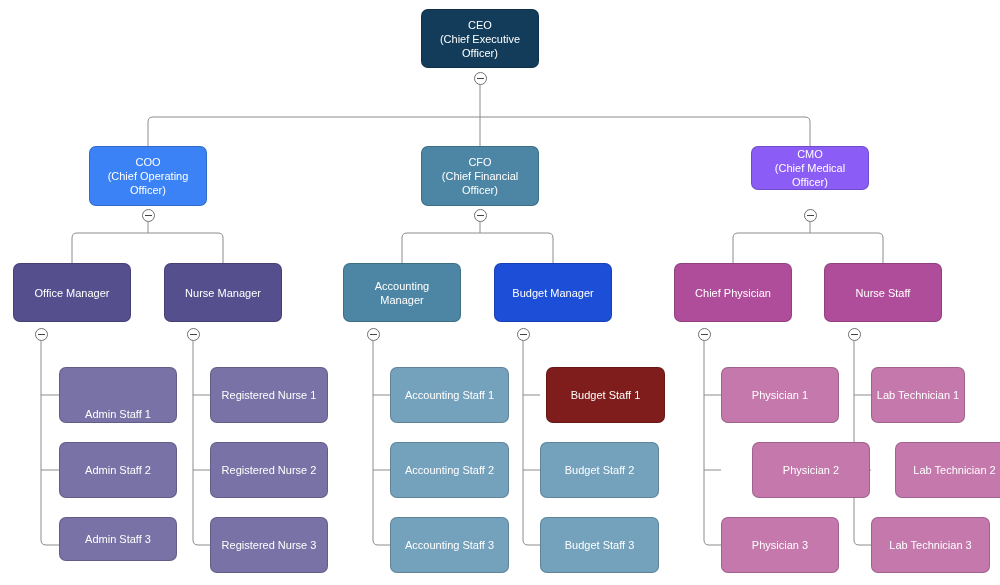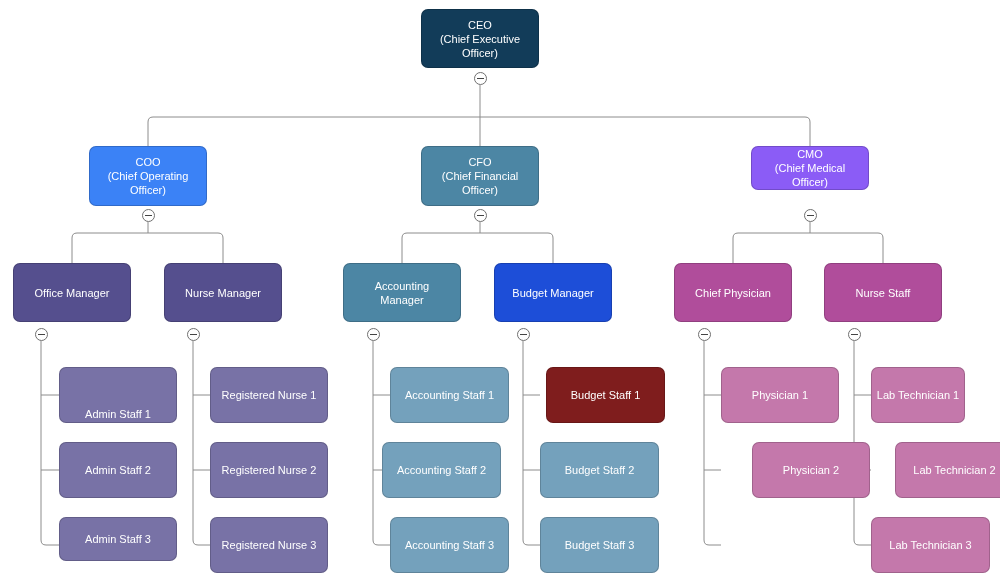--- a/index.html
+++ b/index.html
@@ -120,41 +120,44 @@
     </div>
     <div class="node" style="left: 210px; top: 442px; width: 118px; height: 56px; background: rgb(120, 114, 166);">
       <div class="node-line">Registered Nurse 2</div>
     </div>
     <div class="node" style="left: 210px; top: 517px; width: 118px; height: 56px; background: rgb(120, 114, 166);">
       <div class="node-line">Registered Nurse 3</div>
     </div>
     <div class="node" style="left: 390px; top: 367px; width: 119px; height: 56px; background: rgb(116, 161, 188);">
       <div class="node-line">Accounting Staff 1</div>
     </div>
-    <div class="node" style="left: 382px; top: 442px; width: 119px; height: 56px; background: rgb(116, 161, 188);">
+    <div class="node" style="left: 390px; top: 442px; width: 119px; height: 56px; background: rgb(116, 161, 188);">
       <div class="node-line">Accounting Staff 2</div>
     </div>
     <div class="node" style="left: 390px; top: 517px; width: 119px; height: 56px; background: rgb(116, 161, 188);">
       <div class="node-line">Accounting Staff 3</div>
     </div>
     <div class="node" style="left: 540px; top: 367px; width: 119px; height: 56px; background: #7f1d1d; margin-left: 6px;">
       <div class="node-line">Budget Staff 1</div>
     </div>
     <div class="node" style="left: 540px; top: 442px; width: 119px; height: 56px; background: rgb(116, 161, 188);">
       <div class="node-line">Budget Staff 2</div>
     </div>
     <div class="node" style="left: 540px; top: 517px; width: 119px; height: 56px; background: rgb(116, 161, 188);">
       <div class="node-line">Budget Staff 3</div>
     </div>
     <div class="node" style="left: 721px; top: 367px; width: 118px; height: 56px; background: rgb(196, 120, 171);">
       <div class="node-line">Physician 1</div>
     </div>
     <div class="node" style="left: 721px; top: 442px; width: 118px; height: 56px; background: rgb(196, 120, 171); margin-left: 31px;">
       <div class="node-line">Physician 2</div>
     </div>
+    <div class="node" style="left: 721px; top: 517px; width: 118px; height: 56px; background: rgb(196, 120, 171);">
+      <div class="node-line">Physician 3</div>
+    </div>
     <div class="node" style="left: 871px; top: 367px; width: 94px; height: 56px; background: rgb(196, 120, 171);">
       <div class="node-line">Lab Technician 1</div>
     </div>
     <div class="node" style="left: 871px; top: 442px; width: 119px; height: 56px; background: rgb(196, 120, 171); margin-left: 24px;">
       <div class="node-line">Lab Technician 2</div>
     </div>
     <div class="node" style="left: 871px; top: 517px; width: 119px; height: 56px; background: rgb(196, 120, 171);">
       <div class="node-line">Lab Technician 3</div>
     </div>
   </div>

